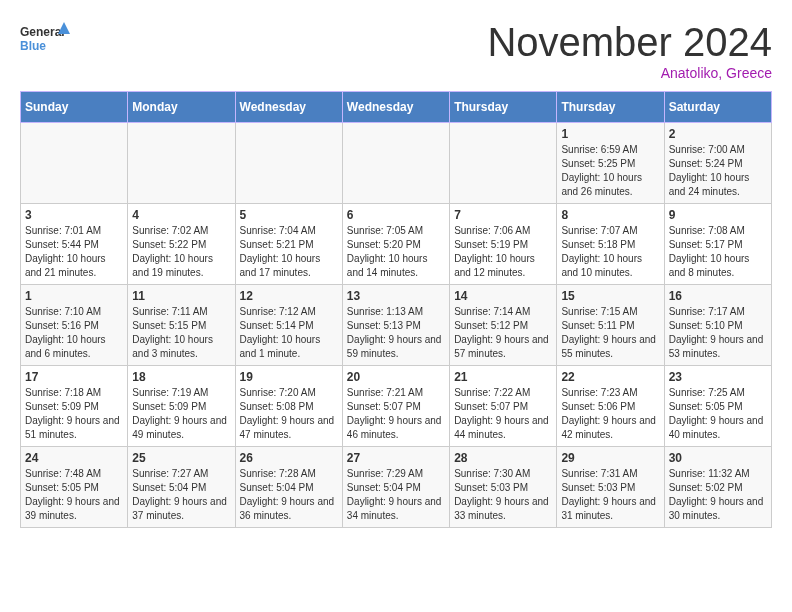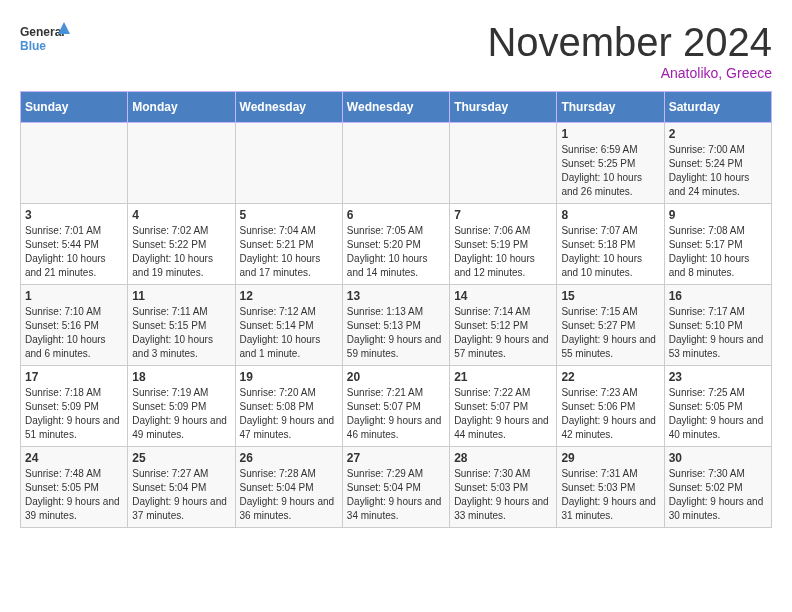--- a/index.html
+++ b/index.html
@@ -194,21 +194,21 @@
         </td>
         <td>
           <span class="day-number">14</span>
           <div class="day-info">Sunrise: 7:14 AM
 Sunset: 5:12 PM
 Daylight: 9 hours and 57 minutes.</div>
         </td>
         <td>
           <span class="day-number">15</span>
           <div class="day-info">Sunrise: 7:15 AM
-Sunset: 5:27 PM
+Sunset: 5:11 PM
 Daylight: 9 hours and 55 minutes.</div>
         </td>
         <td>
           <span class="day-number">16</span>
           <div class="day-info">Sunrise: 7:17 AM
 Sunset: 5:10 PM
 Daylight: 9 hours and 53 minutes.</div>
         </td>
       </tr>
       <tr>
@@ -287,19 +287,19 @@
 Daylight: 9 hours and 33 minutes.</div>
         </td>
         <td>
           <span class="day-number">29</span>
           <div class="day-info">Sunrise: 7:31 AM
 Sunset: 5:03 PM
 Daylight: 9 hours and 31 minutes.</div>
         </td>
         <td>
           <span class="day-number">30</span>
-          <div class="day-info">Sunrise: 7:30 AM
+          <div class="day-info">Sunrise: 11:32 AM
 Sunset: 5:02 PM
 Daylight: 9 hours and 30 minutes.</div>
         </td>
       </tr>
     </tbody>
 </table>
 
 </body></html>

